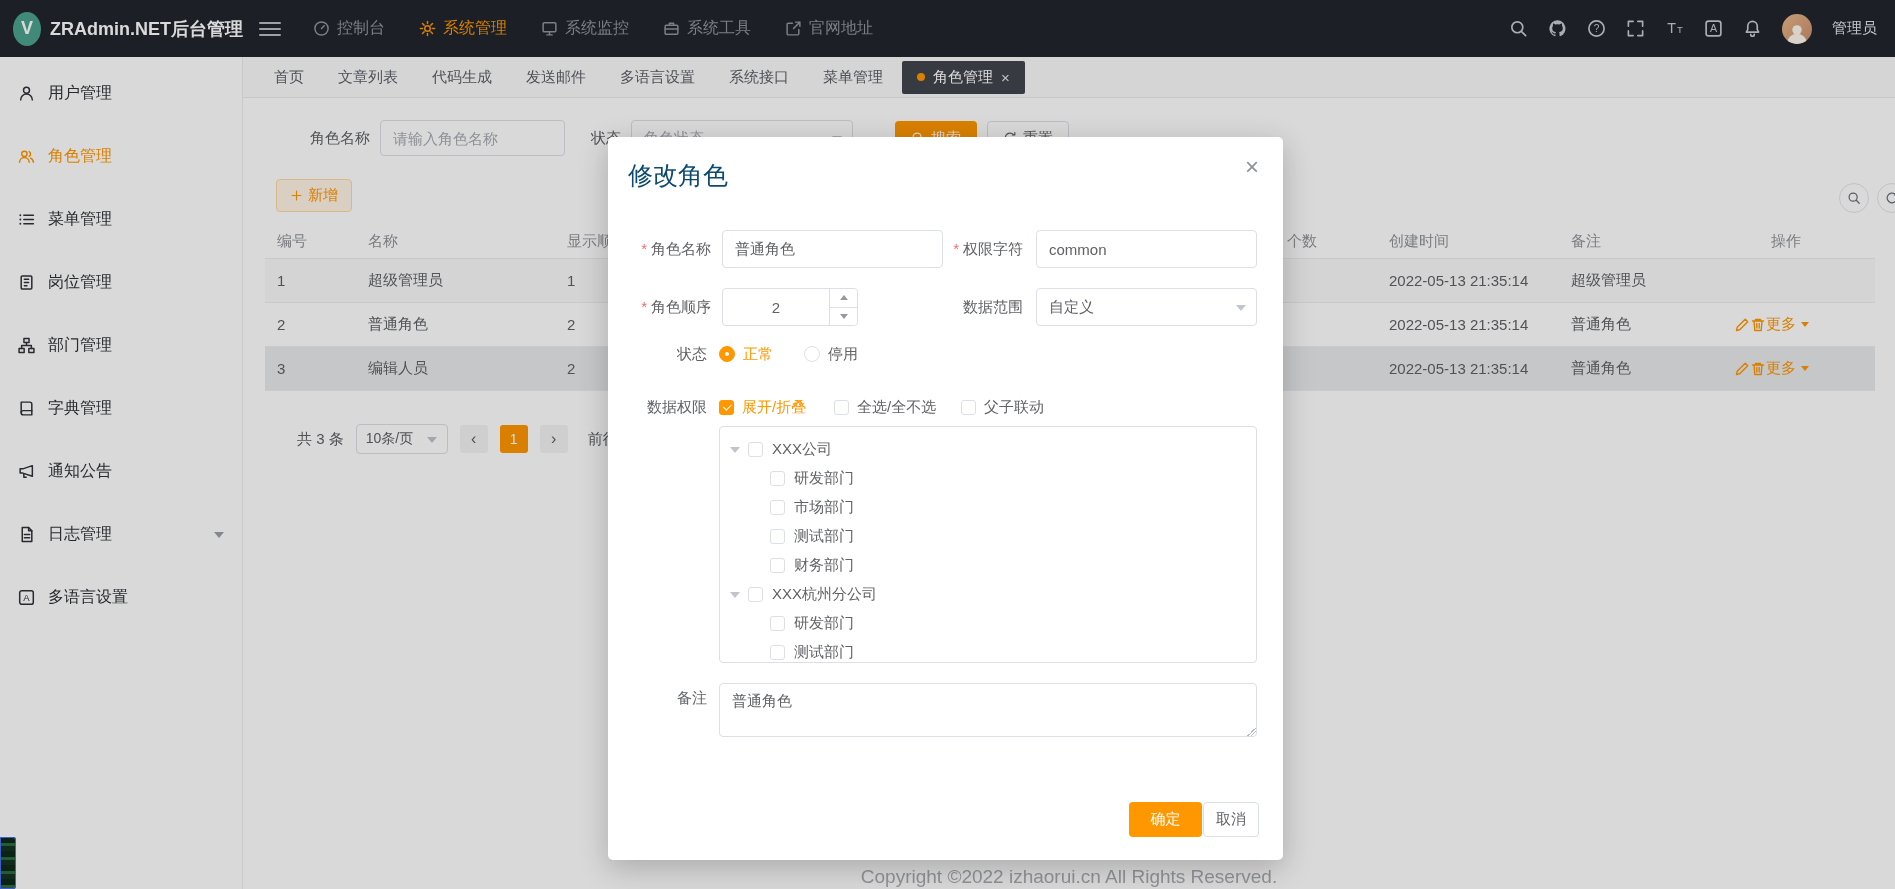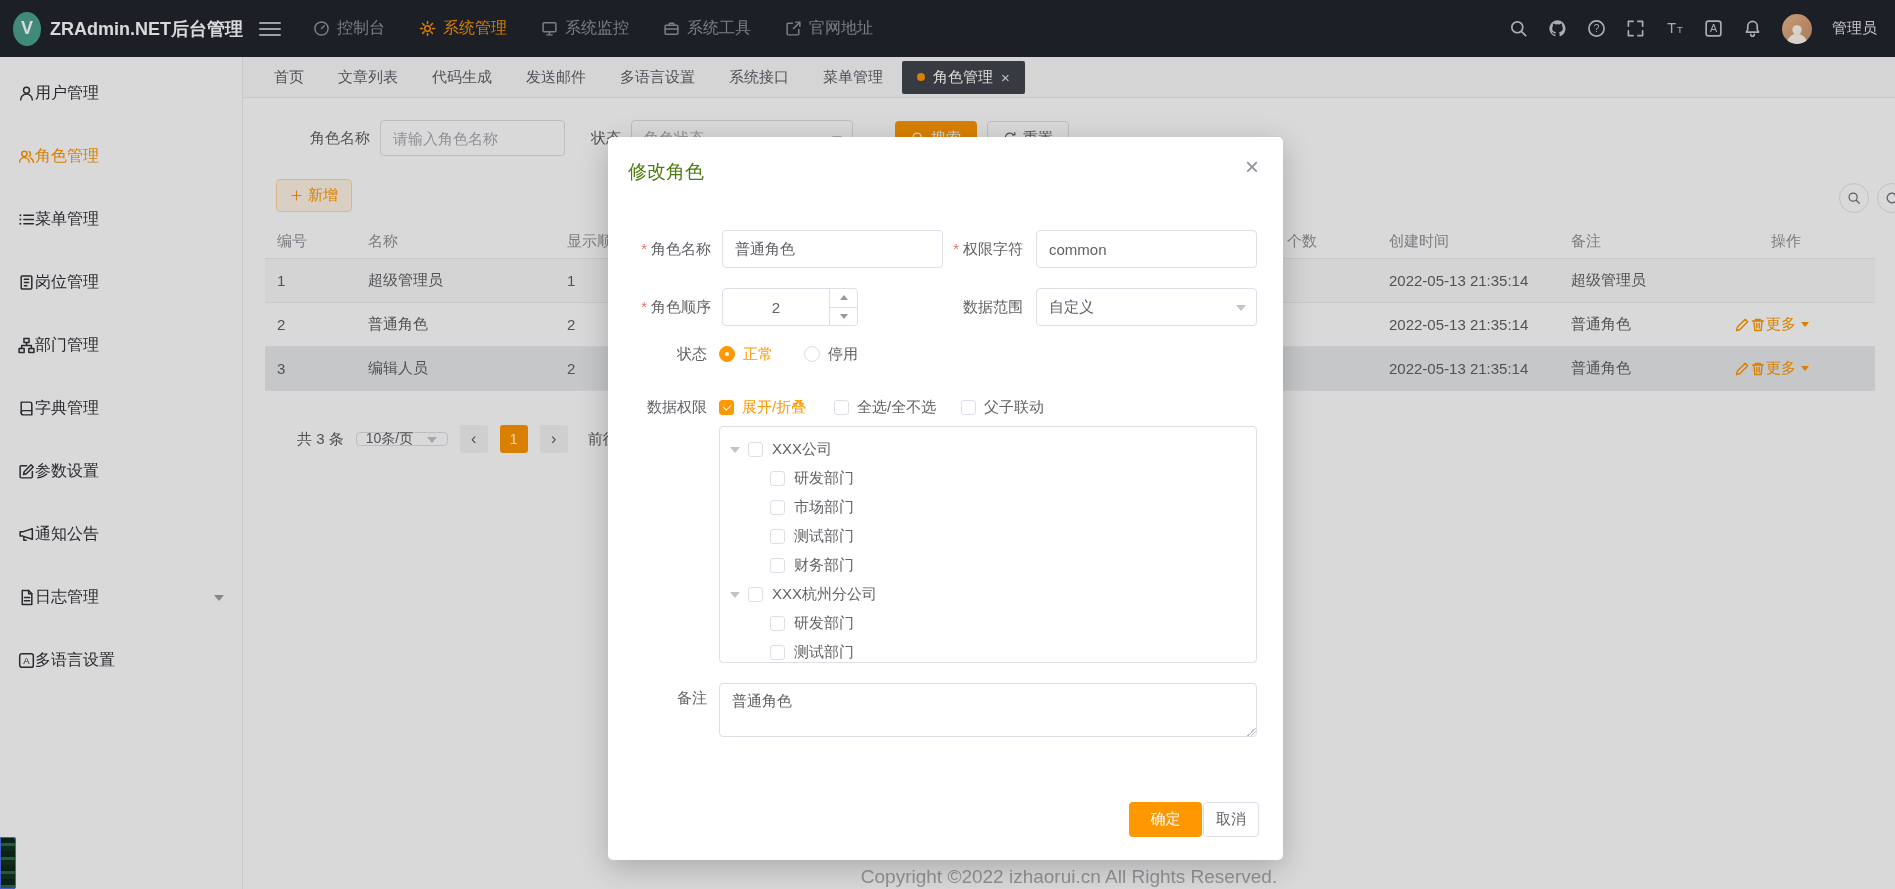--- a/index.html
+++ b/index.html
@@ -27,21 +27,21 @@
   .nav-item.active { color:#ff9700; }
   .top-actions { margin-left:auto; display:flex; align-items:center; gap:20px; padding-right:18px; }
   .act-icon { color:#c9ccd4; cursor:pointer; display:flex; align-items:center; }
   .avatar { width:30px; height:30px; border-radius:50%; background:linear-gradient(135deg,#e8b98a,#c98d6b);
     display:flex; align-items:end; justify-content:center; overflow:hidden; cursor:pointer; }
   .user-name { color:#e6e8eb; font-size:15px; cursor:pointer; }
 
   
   .sidebar { position:absolute; left:0; top:57px; width:243px; bottom:0; background:#fff;
     border-right:1px solid #ededed; padding-top:5px; z-index:5; }
-  .side-item { height:63px; display:flex; align-items:center; padding:0 18px;
+  .side-item { height:63px; display:flex; align-items:center; gap:13px; padding:0 18px;
     font-size:16px; color:#2f3238; cursor:pointer; }
   .side-item.active { color:#ff9700; }
   .side-item .chev { margin-left:auto; width:0; height:0;
     border-left:5px solid transparent; border-right:5px solid transparent; border-top:6px solid #9aa0a6; }
 
   
   .tags-bar { position:absolute; left:243px; top:57px; right:0; height:41px; background:#fbfbfc;
     border-bottom:1px solid #ececec; display:flex; align-items:center; gap:4px; padding-left:16px; z-index:4; }
   .tag { height:33px; display:flex; align-items:center; gap:8px; padding:0 15px; font-size:15px;
     color:#5c5f66; cursor:pointer; white-space:nowrap; }
@@ -82,38 +82,38 @@
   .t-head .c-count, .t-row .c-count { padding-left:22px; }
   .t-head .c-ops { padding-left:49px; }
   .ops-cell { display:flex; align-items:center; color:#ff9700; }
   .op-icon { cursor:pointer; display:flex; align-items:center; color:#ff9700; }
   .more-link { display:flex; align-items:center; gap:5px; cursor:pointer; font-size:15px; color:#ff9700; }
   .more-caret { width:0; height:0; border-left:4px solid transparent; border-right:4px solid transparent; border-top:5px solid #ff9700; }
 
   
   .pager { position:absolute; left:297px; top:423px; height:32px; display:flex; align-items:center; gap:12px;
     font-size:15px; color:#606266; z-index:1; }
-  .pg-size { position:relative; width:92px; height:14px; border:1px solid #dcdfe6; border-radius:4px;
+  .pg-size { position:relative; width:92px; height:30px; border:1px solid #dcdfe6; border-radius:4px;
     display:flex; align-items:center; padding:0 24px 0 9px; font-size:14px; color:#606266; background:#fff; cursor:pointer; }
   .pg-btn { width:28px; height:28px; border-radius:3px; background:#f4f4f5; color:#606266;
     display:flex; align-items:center; justify-content:center; font-size:16px; cursor:pointer; }
   .pg-btn.cur { background:#ff9700; color:#fff; font-size:14px; }
   .pg-goto { margin-left:8px; white-space:nowrap; }
 
   .footer { position:absolute; left:243px; right:0; top:866px; text-align:center; color:#a9acb2; font-size:19px; z-index:1; }
 
   .mini-widget { position:absolute; left:0; bottom:0; width:16px; height:52px; z-index:30;
     background:repeating-linear-gradient(180deg,#0e2a1b 0 6px,#2a6b3f 6px 9px,#133222 9px 14px);
     border-radius:0 3px 3px 0; box-shadow:0 0 0 1px #4d6ff0 inset; }
 
   
   .overlay { position:fixed; left:0; top:0; right:0; bottom:0; background:rgba(0,0,0,0.15); z-index:40; }
   .dialog { position:absolute; left:608px; top:137px; width:675px; height:723px; background:#fff;
     border-radius:5px; box-shadow:0 8px 30px rgba(0,0,0,0.22); z-index:50; }
-  .dlg-title { position:absolute; left:20px; top:22px; font-size:19px; color:#4d7c0f; }
+  .dlg-title { position:absolute; left:20px; top:22px; font-size:25px; color:#0c4a6e; }
   .dlg-close { position:absolute; left:637px; top:18px; font-size:24px; color:#909399; cursor:pointer; line-height:1; }
 
   .f-label { position:absolute; text-align:right; font-size:15px; color:#606266; line-height:38px; white-space:nowrap; }
   .req::before { content:"*"; color:#f56c6c; margin-right:4px; }
   .d-input { position:absolute; height:38px; border:1px solid #dcdfe6; border-radius:4px; padding:0 12px;
     font-size:15px; color:#606266; outline:none; font-family:inherit; background:#fff; }
   .d-select { position:absolute; height:38px; border:1px solid #dcdfe6; border-radius:4px; background:#fff;
     display:flex; align-items:center; padding:0 28px 0 12px; font-size:15px; color:#606266; cursor:pointer; }
 
   .num-input { position:absolute; left:114px; top:0; width:136px; height:38px; border:1px solid #dcdfe6;
@@ -322,29 +322,20 @@
     <span>部门管理</span>
   </div>
   <div class="side-item">
     <span>
         <svg class="ic" width="17" height="17" viewBox="0 0 16 16">
           <path d="M3 2h8a2 2 0 0 1 2 2v10H5a2 2 0 0 1-2-2z"></path>
           <path d="M3 12a2 2 0 0 1 2-2h8"></path>
         </svg>
       </span>
     <span>字典管理</span>
-  </div>
-  <div class="side-item">
-    <span>
-        <svg class="ic" width="17" height="17" viewBox="0 0 16 16">
-          <path d="M8 2.5H3a1 1 0 0 0-1 1V13a1 1 0 0 0 1 1h9.5a1 1 0 0 0 1-1V8"></path>
-          <path d="M12.3 1.7l2 2-6.5 6.5-2.6.6.6-2.6z"></path>
-        </svg>
-      </span>
-    <span>参数设置</span>
   </div>
   <div class="side-item">
     <span>
         <svg class="ic" width="17" height="17" viewBox="0 0 16 16">
           <path d="M13.5 2.5L4.5 5.5H2v4h2.5l9 3z"></path>
           <path d="M5.5 10v3.5h2.2"></path>
         </svg>
       </span>
     <span>通知公告</span>
   </div>

